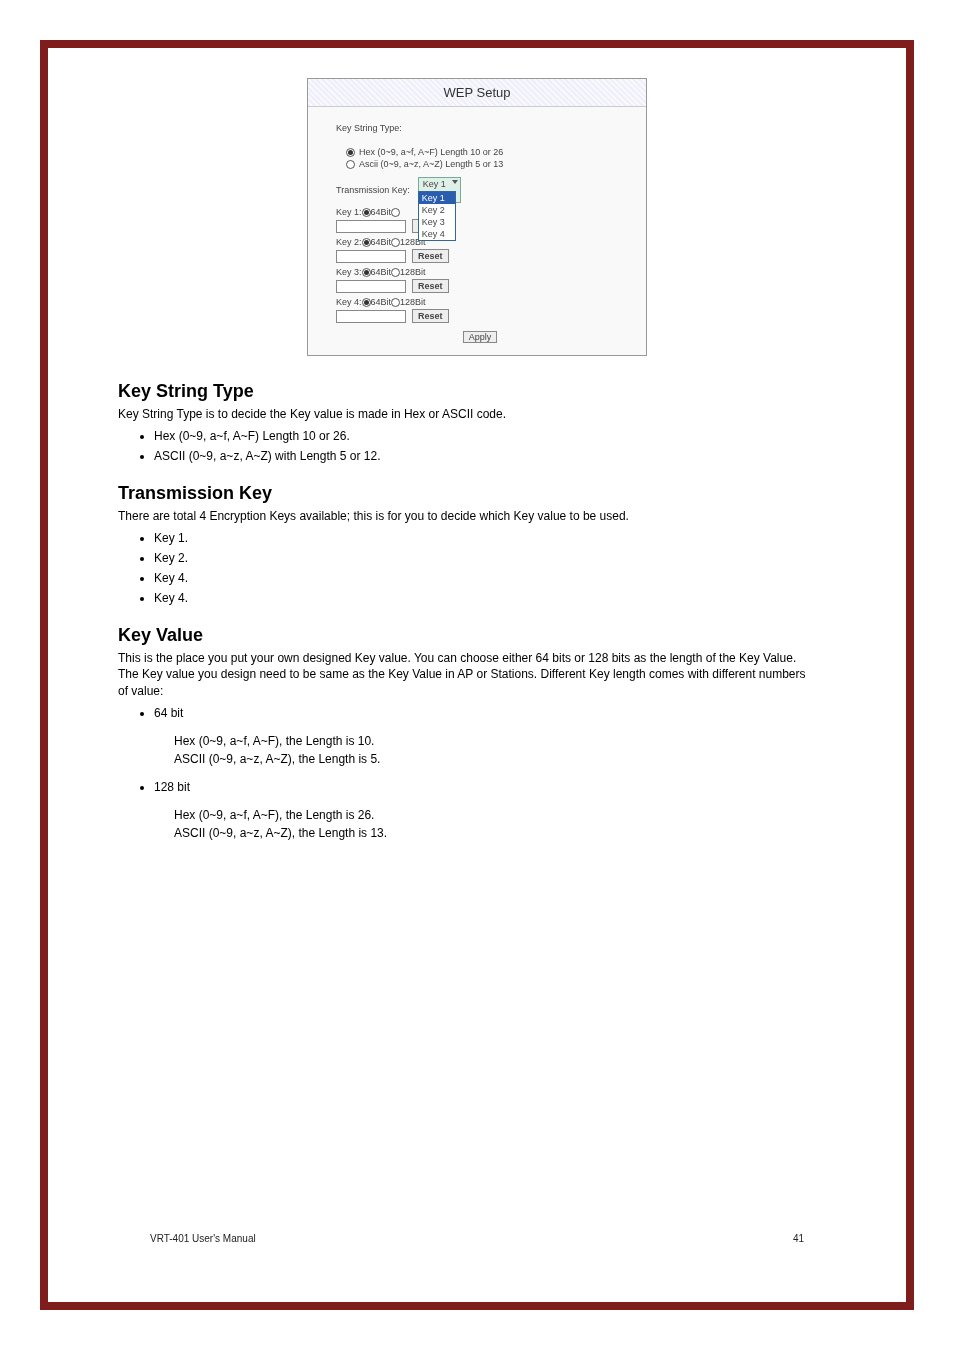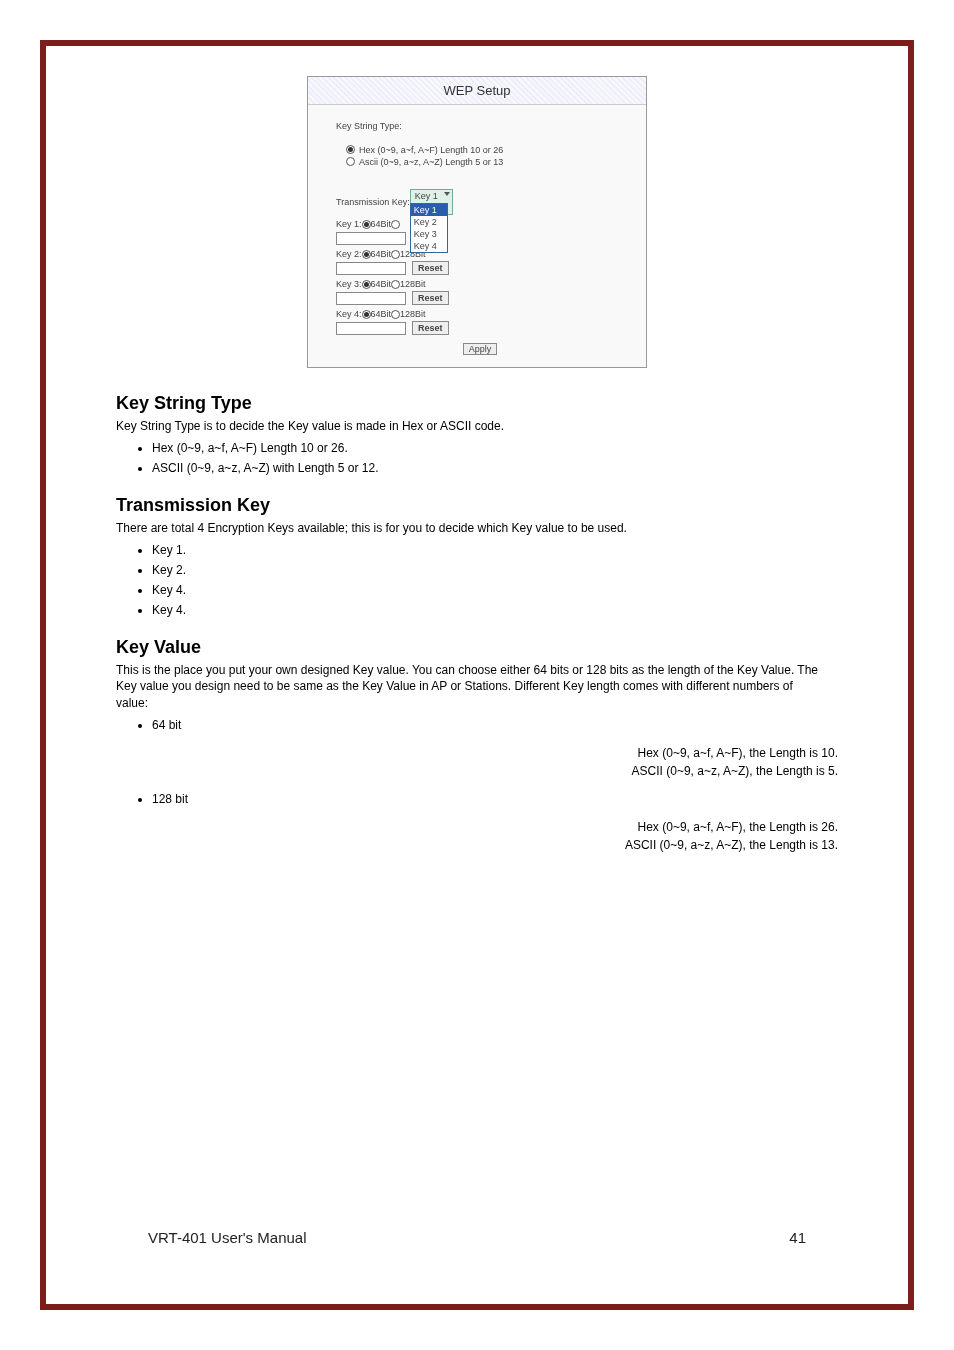--- a/index.html
+++ b/index.html
@@ -3,21 +3,21 @@
   <meta charset="utf-8">
   <style>
     * { box-sizing: border-box; margin: 0; padding: 0; }
     body {
       font-family: Arial, sans-serif;
       background: #fff;
       padding: 40px;
       width: 954px;
     }
     .page-border {
-      border: 6px solid #7f1d1d;
+      border: 8px solid #7f1d1d;
       padding: 30px 30px 68px 30px;
       min-height: 1270px;
     }
     .figure-container {
       display: flex;
       justify-content: center;
       margin-bottom: 25px;
     }
     .wep-panel {
       border: 1px solid #999;
@@ -34,36 +34,36 @@
       color: #333;
     }
     .panel-body {
       padding: 16px 22px 12px 28px;
       font-size: 9px;
       color: #444;
     }
     .kst-label { margin-bottom: 14px; }
     .radio-line {
       display: flex;
-      align-items: flex-start;
+      align-items: flex-end;
       gap: 4px;
       margin: 2px 0 2px 10px;
     }
     .radio-dot {
       width: 9px; height: 9px; border-radius: 50%;
       border: 1px solid #555; display: inline-block;
       background: #fff;
     }
     .radio-dot.selected::after {
       content: ""; display: block; width: 5px; height: 5px;
       border-radius: 50%; background: #333; margin: 1px;
     }
     .trans-row {
-      display: flex; align-items: center; gap: 0;
-      margin-top: 22px; margin-bottom: 4px;
+      display: flex; align-items: center; gap: 8px;
+      margin-top: 8px; margin-bottom: 4px;
       position: relative;
     }
     .dropdown-box {
       border: 1px solid #7a9; background: #dff0e8;
       padding: 0 14px 0 4px; font-size: 9px;
       position: relative; height: 26px; line-height: 13px;
     }
     .dropdown-arrow {
       position: absolute; right: 2px; top: 2px;
       width: 0; height: 0;
@@ -114,26 +114,25 @@
       margin: 4px 40px 10px 76px;
       font-size: 12px;
       color: #000;
       line-height: 1.5;
     }
     ul.bullets li { margin-bottom: 2px; }
     .indent-block {
       margin: 4px 40px 10px 96px;
       font-size: 12px;
       line-height: 1.5;
-      text-align: right;
     }
     .footer-row {
       display: flex;
       justify-content: space-between;
-      font-size: 15px;
+      font-size: 10px;
       color: #222;
       margin: 20px 40px 0 40px;
       position: absolute;
       bottom: 58px;
       left: 62px;
       right: 62px;
     }
     .page-border { position: relative; }
   </style>
 </head>

